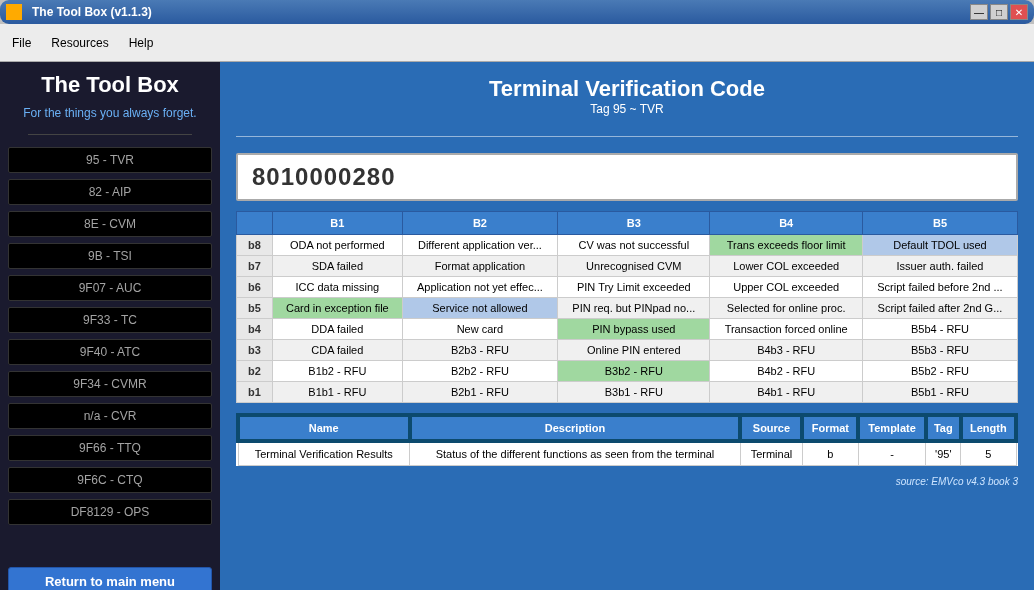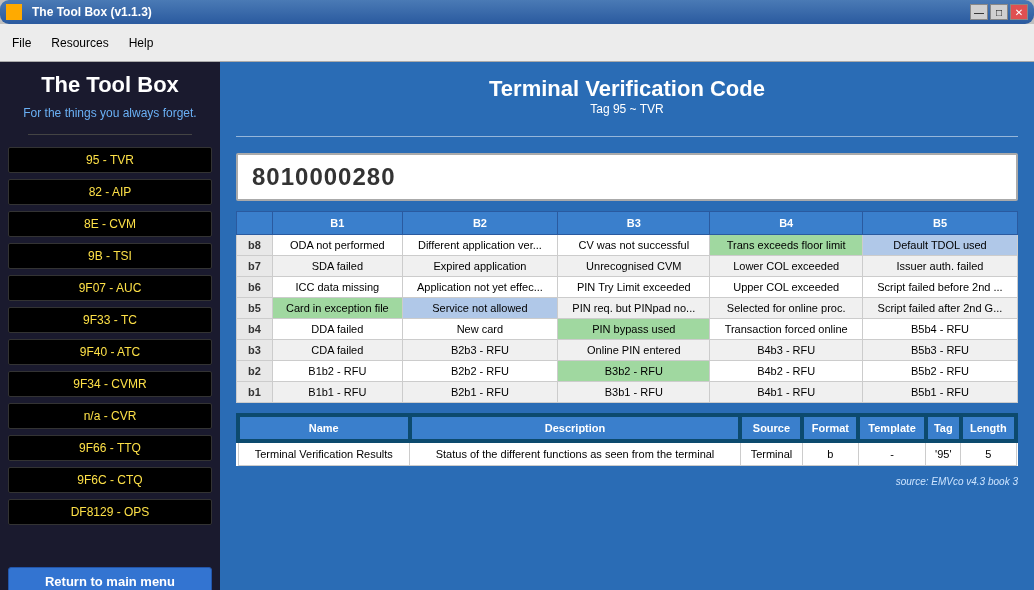--- a/index.html
+++ b/index.html
@@ -73,21 +73,21 @@
     }
     .sidebar-divider {
       width: 80%;
       border: none;
       border-top: 1px solid #444;
       margin: 2px 0 6px 0;
     }
     .sidebar-btn {
       width: 100%;
       background: #000;
-      color: #fde047;
+      color: #a3a3a3;
       border: 1px solid #333;
       padding: 5px 16px;
       font-size: 12px;
       text-align: center;
       cursor: pointer;
       border-radius: 2px;
     }
     .sidebar-btn-main {
       background: #3374d1;
       color: white;
@@ -284,21 +284,21 @@
             <td class="row-label">b8</td>
             <td>ODA not performed</td>
             <td>Different application ver...</td>
             <td>CV was not successful</td>
             <td class="cell-highlight-green">Trans exceeds floor limit</td>
             <td class="cell-highlight-blue">Default TDOL used</td>
           </tr>
           <tr>
             <td class="row-label">b7</td>
             <td>SDA failed</td>
-            <td>Expired application</td>
+            <td>Format application</td>
             <td>Unrecognised CVM</td>
             <td>Lower COL exceeded</td>
             <td>Issuer auth. failed</td>
           </tr>
           <tr>
             <td class="row-label">b6</td>
             <td>ICC data missing</td>
             <td>Application not yet effec...</td>
             <td>PIN Try Limit exceeded</td>
             <td>Upper COL exceeded</td>

